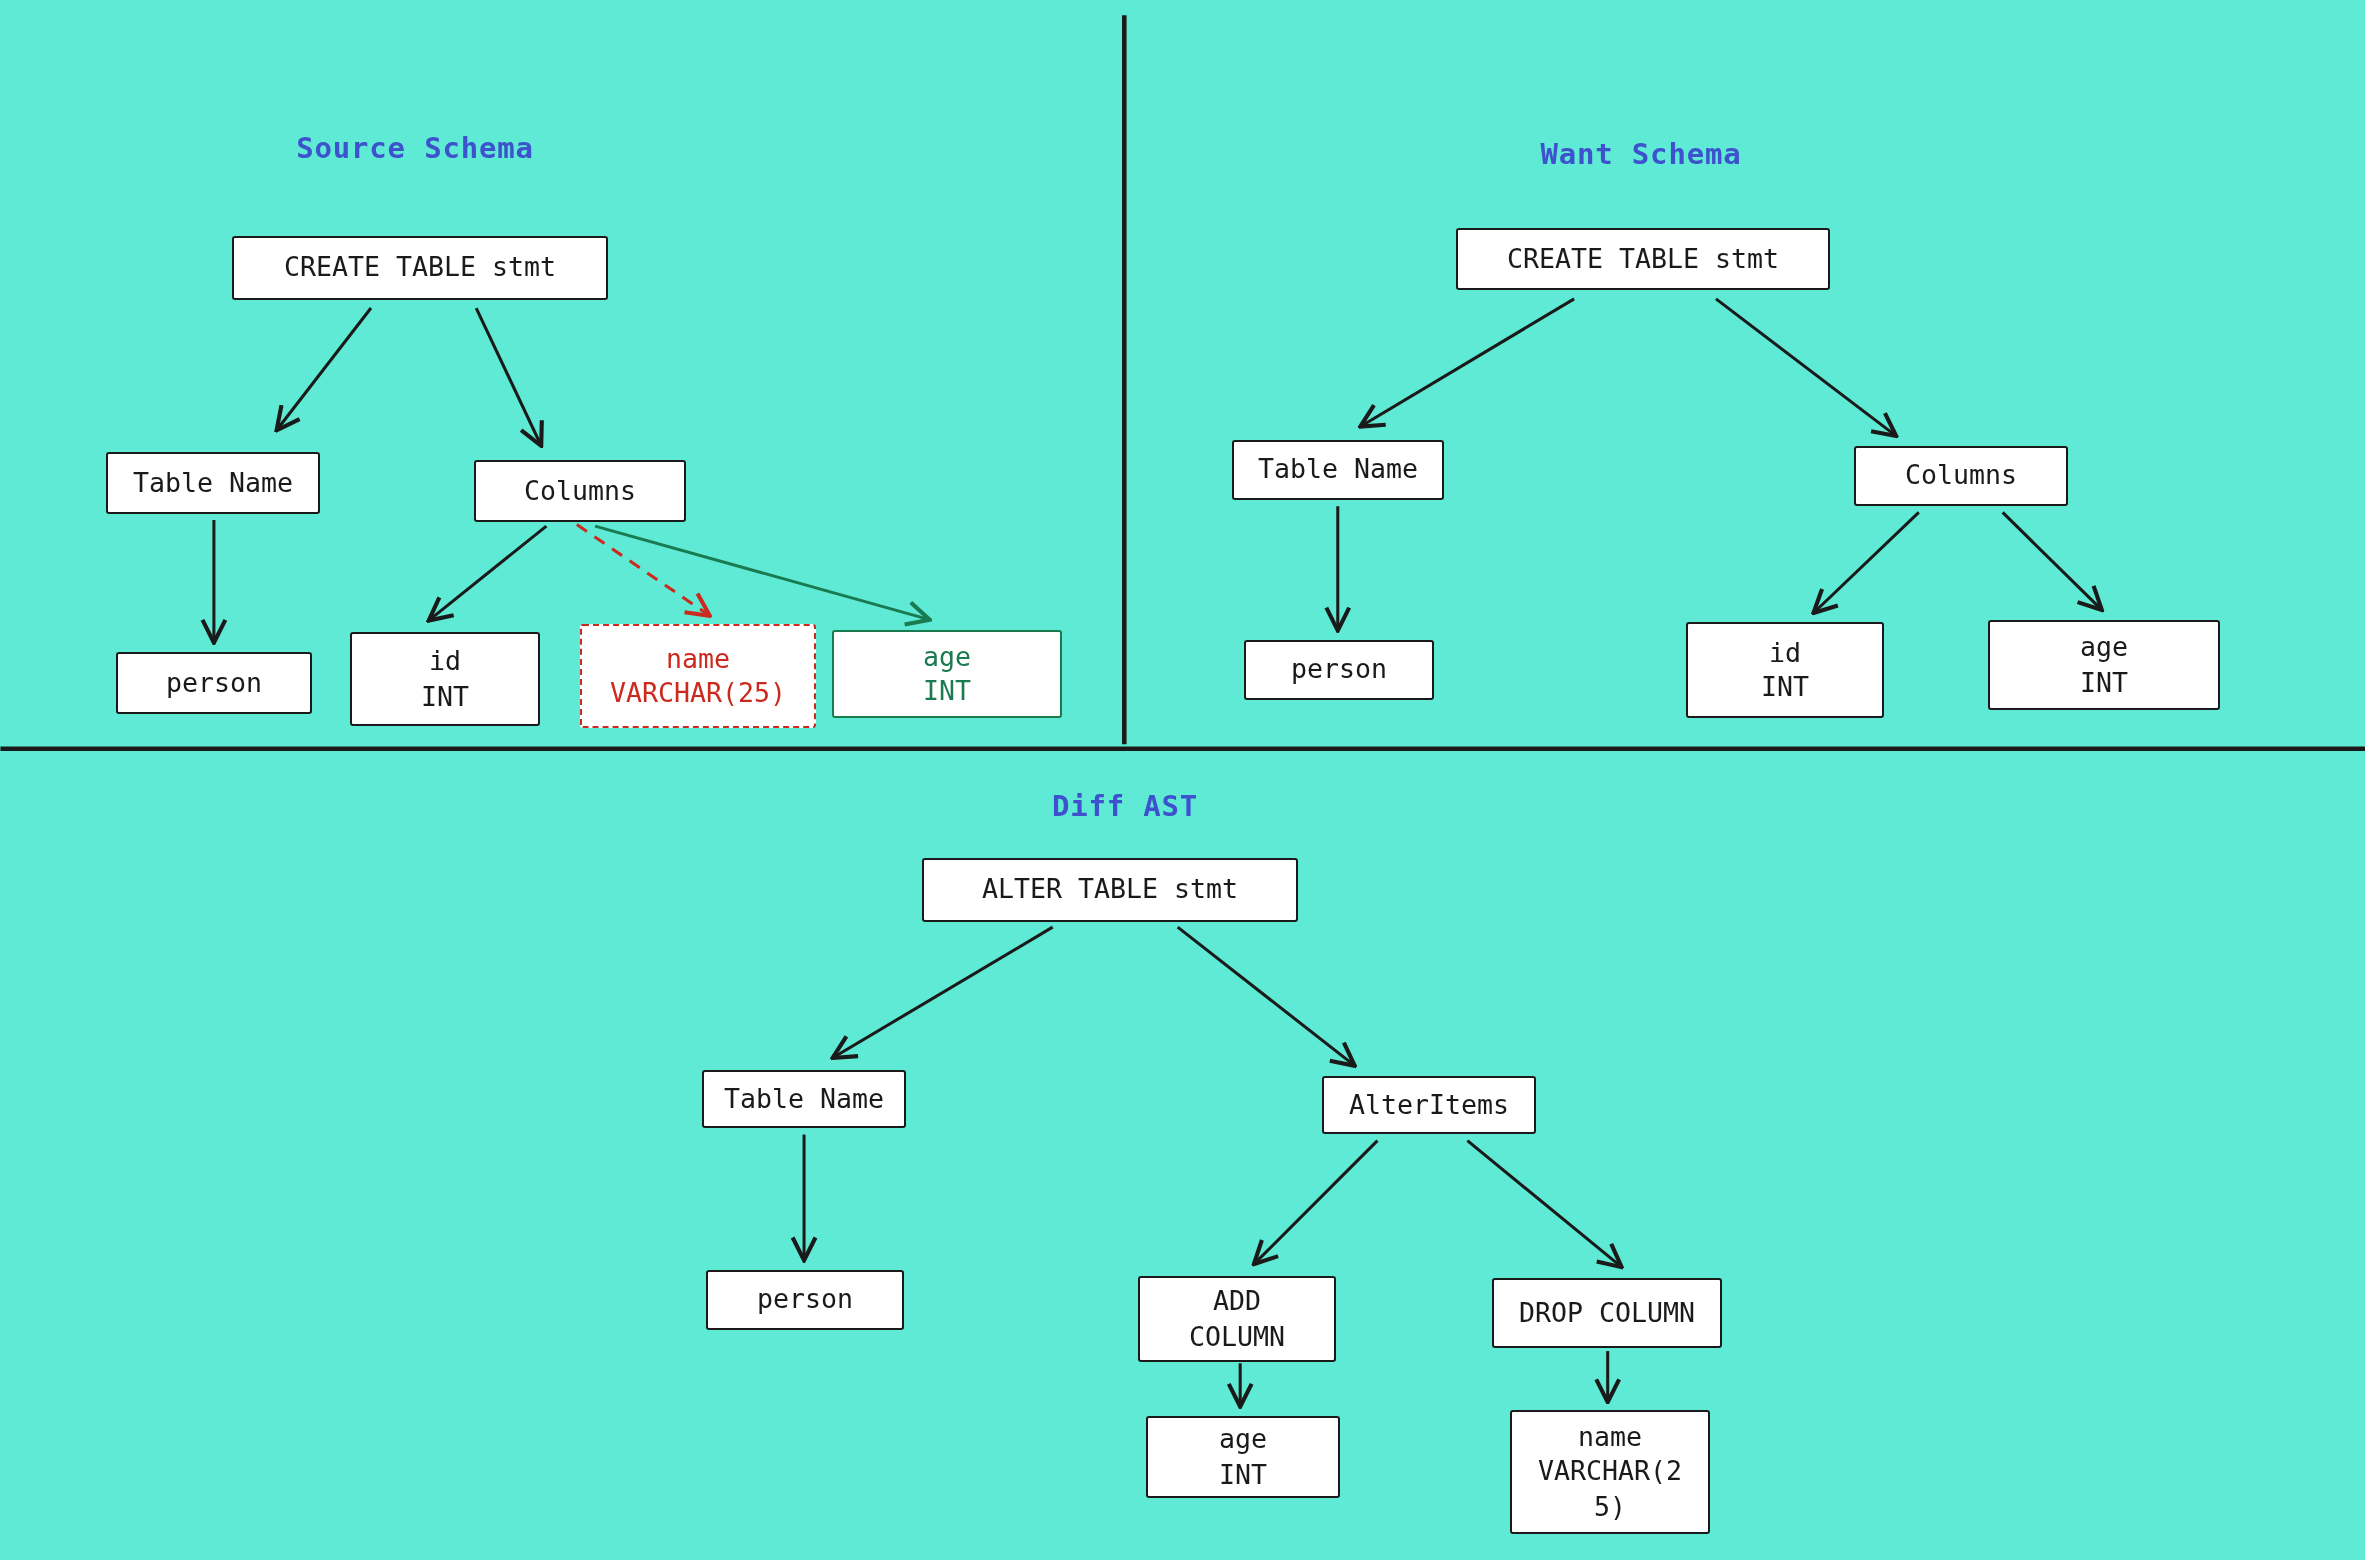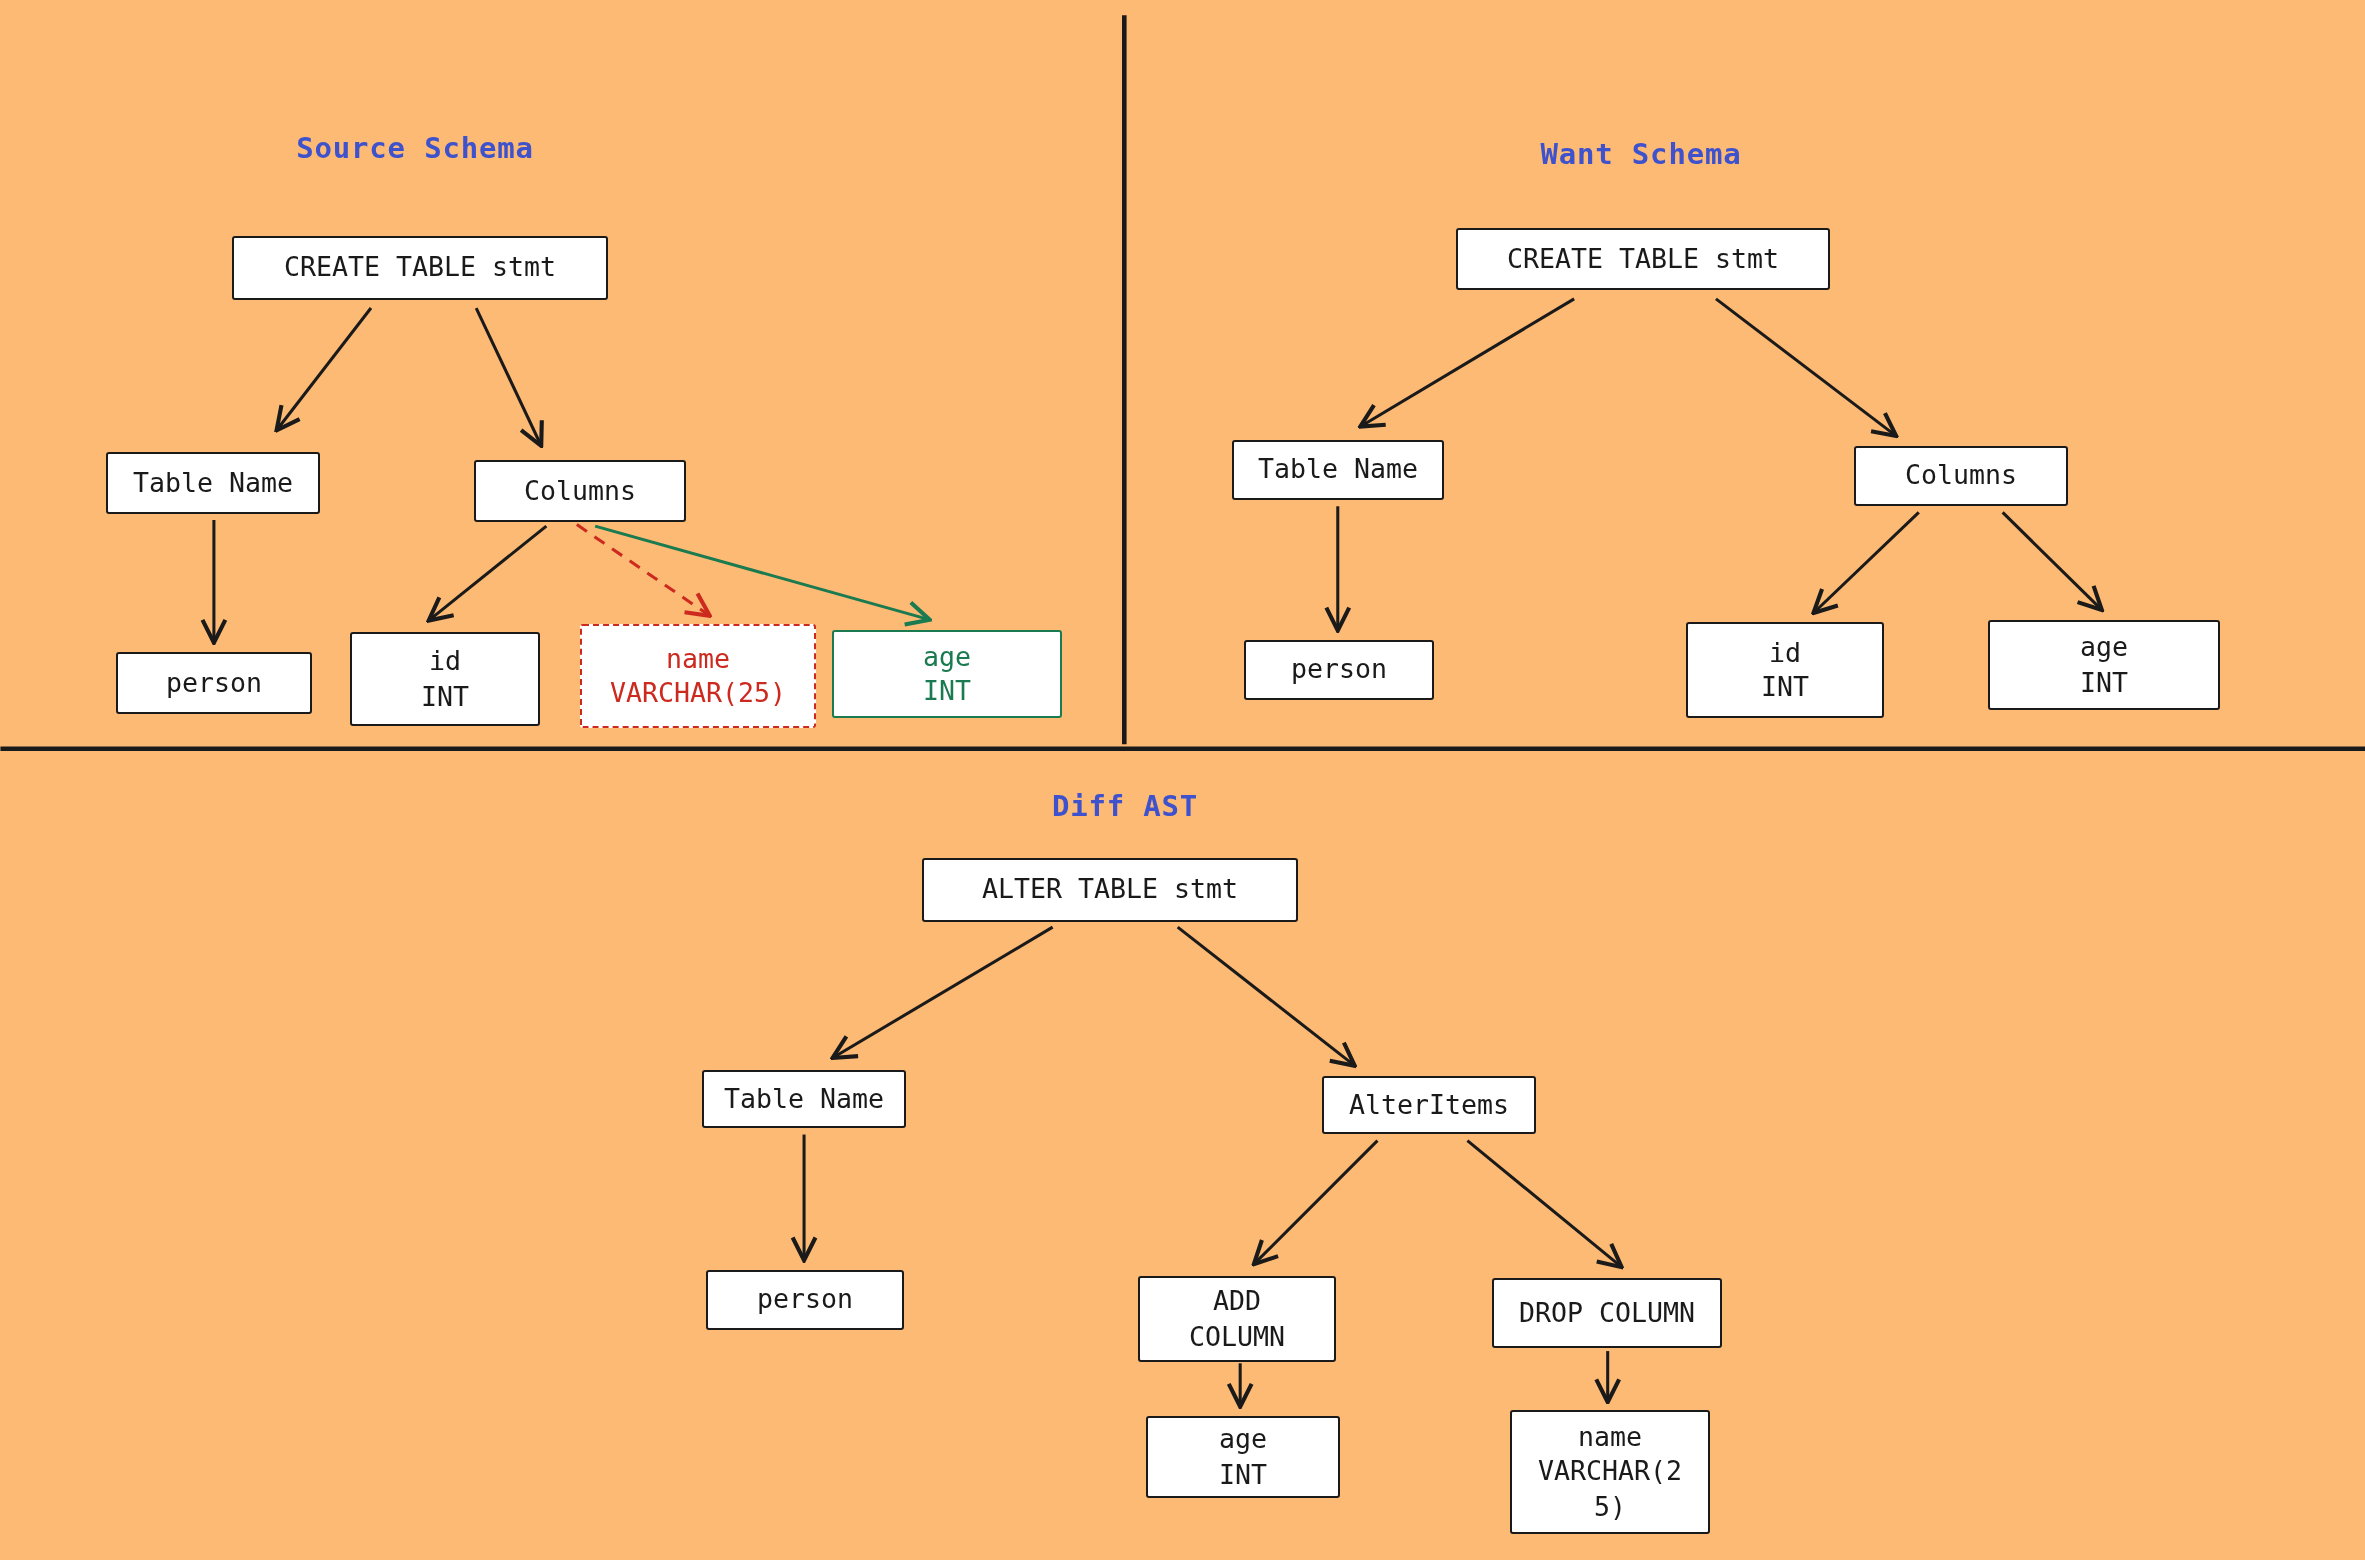--- a/index.html
+++ b/index.html
@@ -1,17 +1,17 @@
 <!DOCTYPE html>
 <html style="font-size:12.2px"><head>
 <meta charset="utf-8">
 <style>
   html, body { margin: 0; padding: 0; background: #ffffff; }
   .stage {
-    width: 2366px; height: 1560px; overflow: hidden; position: relative; background: #fdba74;
+    width: 2366px; height: 1560px; overflow: hidden; position: relative; background: #5eead4;
   }
   .canvas {
     width: 1183px; height: 780px; position: relative;
     transform: scale(2); transform-origin: 0 0;
     font-family: "DejaVu Sans Mono", "Liberation Mono", monospace;
     color: #1a1a1a;
   }
   .panel-title {
     position: absolute; text-align: center; font-size: 14.5px; font-weight: bold;
     color: #3d52cc; letter-spacing: 0.4px; white-space: nowrap;

